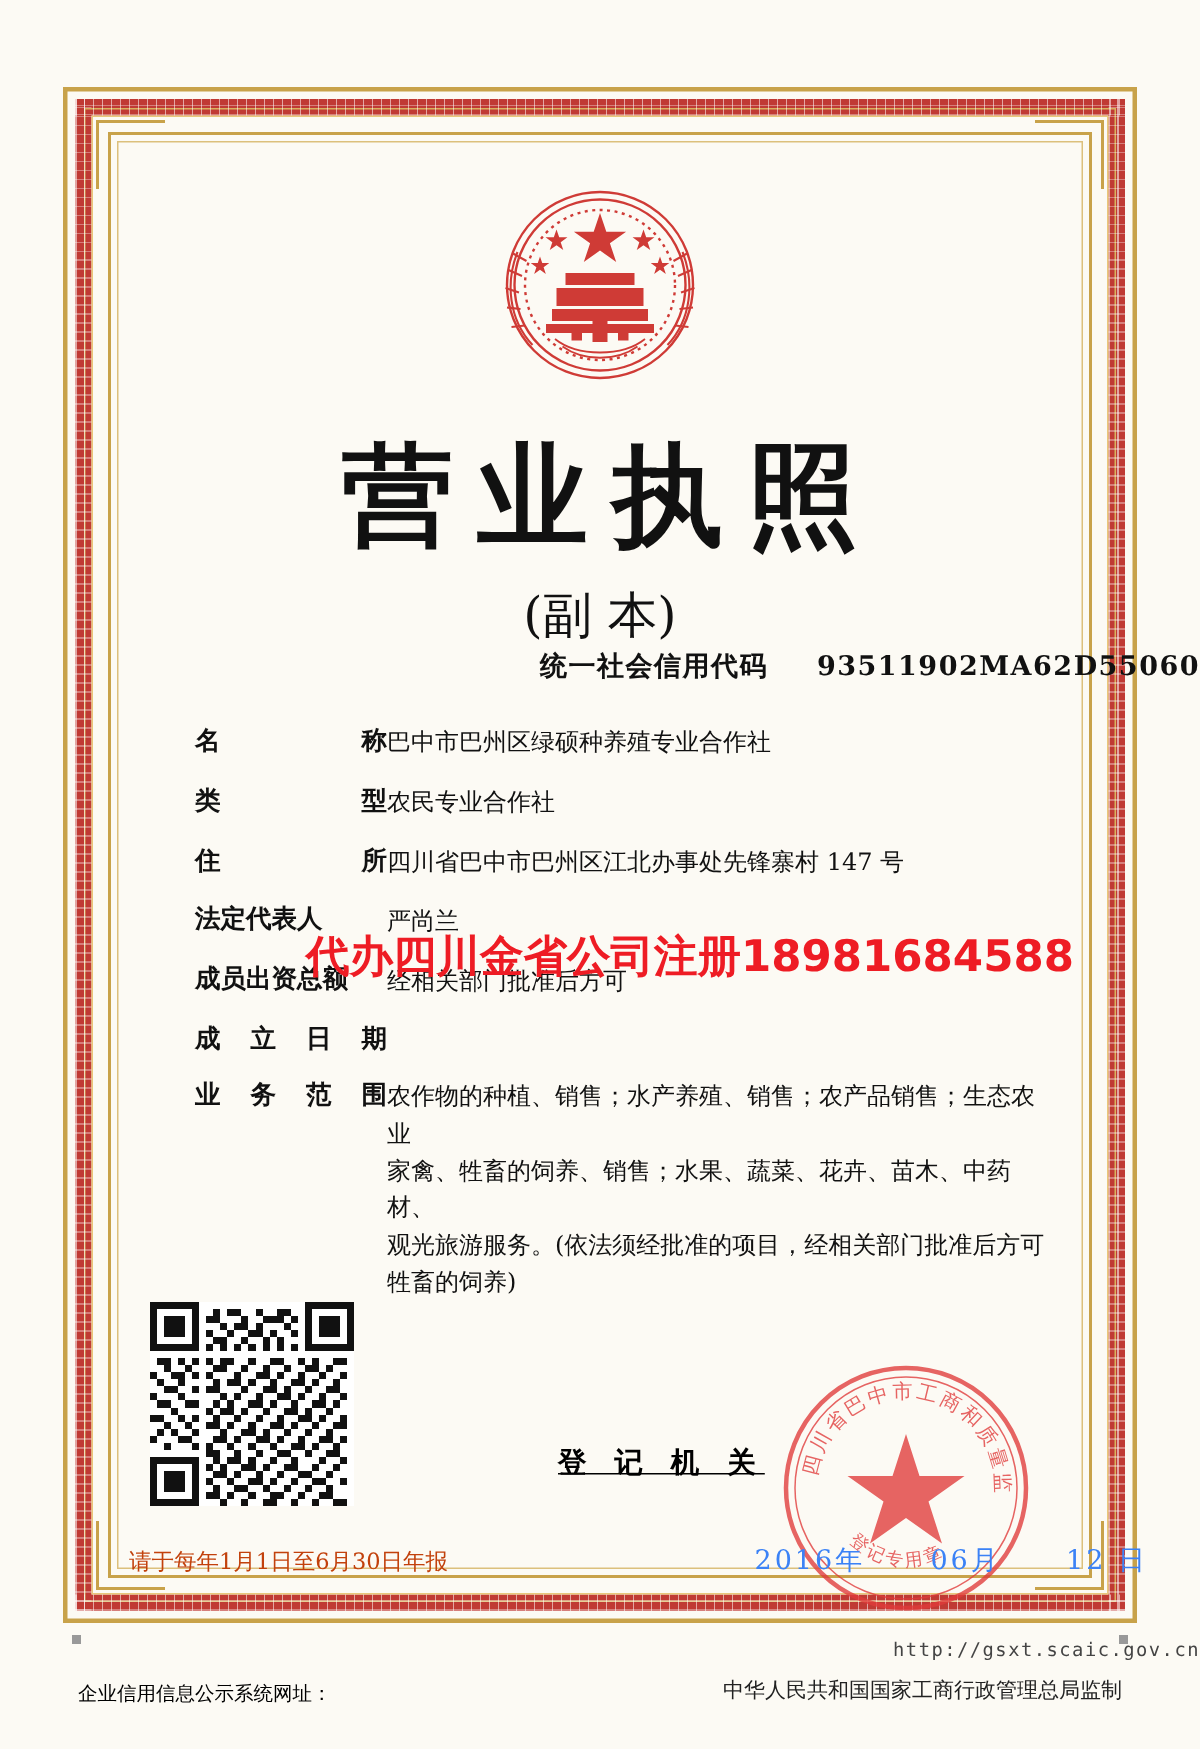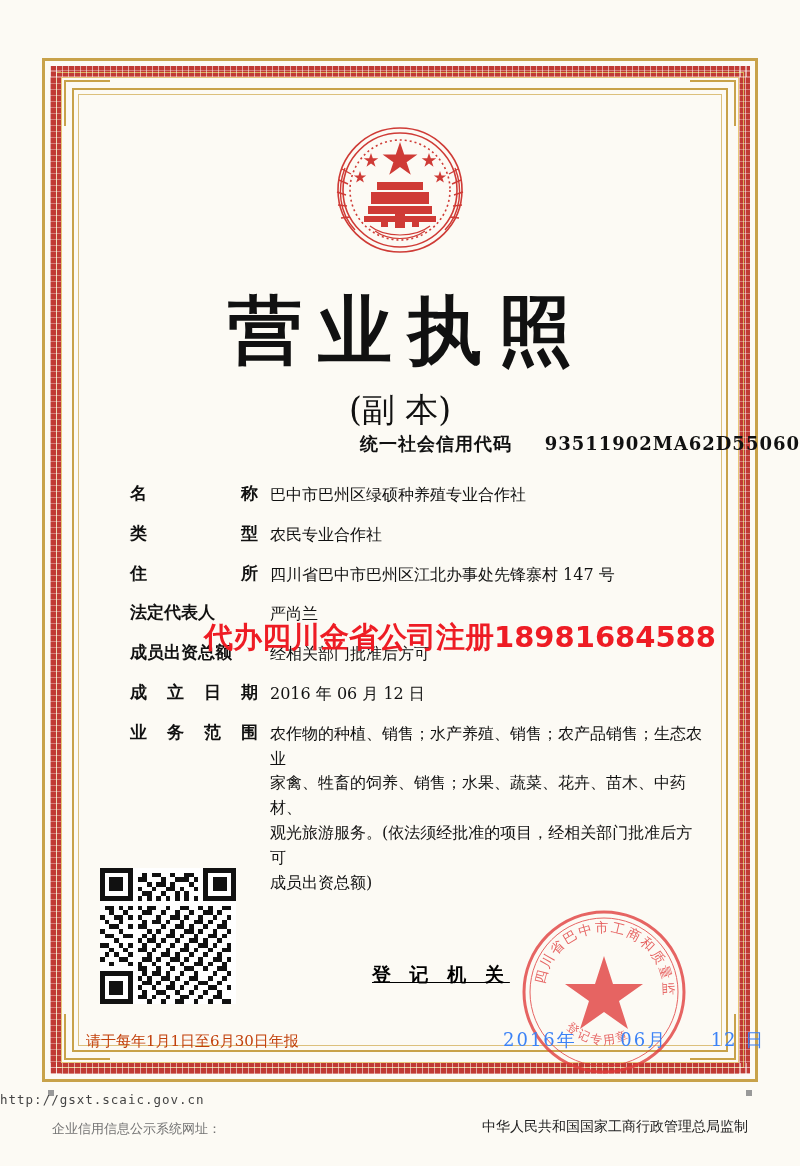--- a/index.html
+++ b/index.html
@@ -131,21 +131,20 @@
   .label.spread{
     display:flex;
     justify-content:space-between;
   }
   .value{
     font-size:16px;
     color:#111;
     line-height:1.55;
     font-family:"DejaVu Serif", serif;
     padding-top:1px;
-    margin-left:12px;
   }
   .value .ml{display:block;}
 
   
   .watermark{
     position:absolute;
     left:204px;top:618px;
     font-size:29px;
     font-weight:bold;
     color:#ee1c24;
@@ -194,29 +193,29 @@
   
   .annual{
     position:absolute;
     left:86px;top:1032px;
     font-size:15px;
     color:#c2410c;
     font-family:"DejaVu Serif", serif;
   }
   .url{
     position:absolute;left:0;right:0;top:1092px;
-    text-align:left;
+    text-align:right;
     font-size:12.5px;
     color:#444;
     font-family:"DejaVu Sans Mono", monospace;
     letter-spacing:1px;
   }
   .foot-left{
     position:absolute;left:52px;top:1120px;
-    font-size:13px;color:#737373;
+    font-size:13px;color:#000000;
     font-family:"DejaVu Sans", sans-serif;
   }
   .foot-right{
     position:absolute;right:52px;top:1118px;
     font-size:14px;color:#222;
     font-family:"DejaVu Sans", sans-serif;
   }
   .tick-left{position:absolute;left:48px;top:1090px;width:6px;height:6px;background:#999;}
   .tick-right{position:absolute;right:48px;top:1090px;width:6px;height:6px;background:#999;}
 </style>
@@ -323,35 +322,34 @@
       <div class="value">经相关部门批准后方可</div>
     </div>
 
     <div class="row" style="margin-top:6px">
       <div class="label spread">
         <span>成</span>
           <span>立</span>
           <span>日</span>
           <span>期</span>
       </div>
-      <div class="value">2016 年 06 月 12 日</div>
     </div>
 
     <div class="row" style="margin-top:12px">
       <div class="label spread">
         <span>业</span>
           <span>务</span>
           <span>范</span>
           <span>围</span>
       </div>
       <div class="value">
         <span class="ml">农作物的种植、销售；水产养殖、销售；农产品销售；生态农业</span>
         <span class="ml">家禽、牲畜的饲养、销售；水果、蔬菜、花卉、苗木、中药材、</span>
         <span class="ml">观光旅游服务。(依法须经批准的项目，经相关部门批准后方可</span>
-        <span class="ml">成员出资总额)</span>
+        <span class="ml">牲畜的饲养)</span>
       </div>
     </div>
   </div>
 
   <div class="watermark">代办四川金省公司注册18981684588</div>
 
   <div class="qr">
     <svg width="136" height="136" viewBox="0 0 29 29" shape-rendering="crispEdges">
       <rect width="29" height="29" fill="#fff"></rect>
       <g fill="#111">

